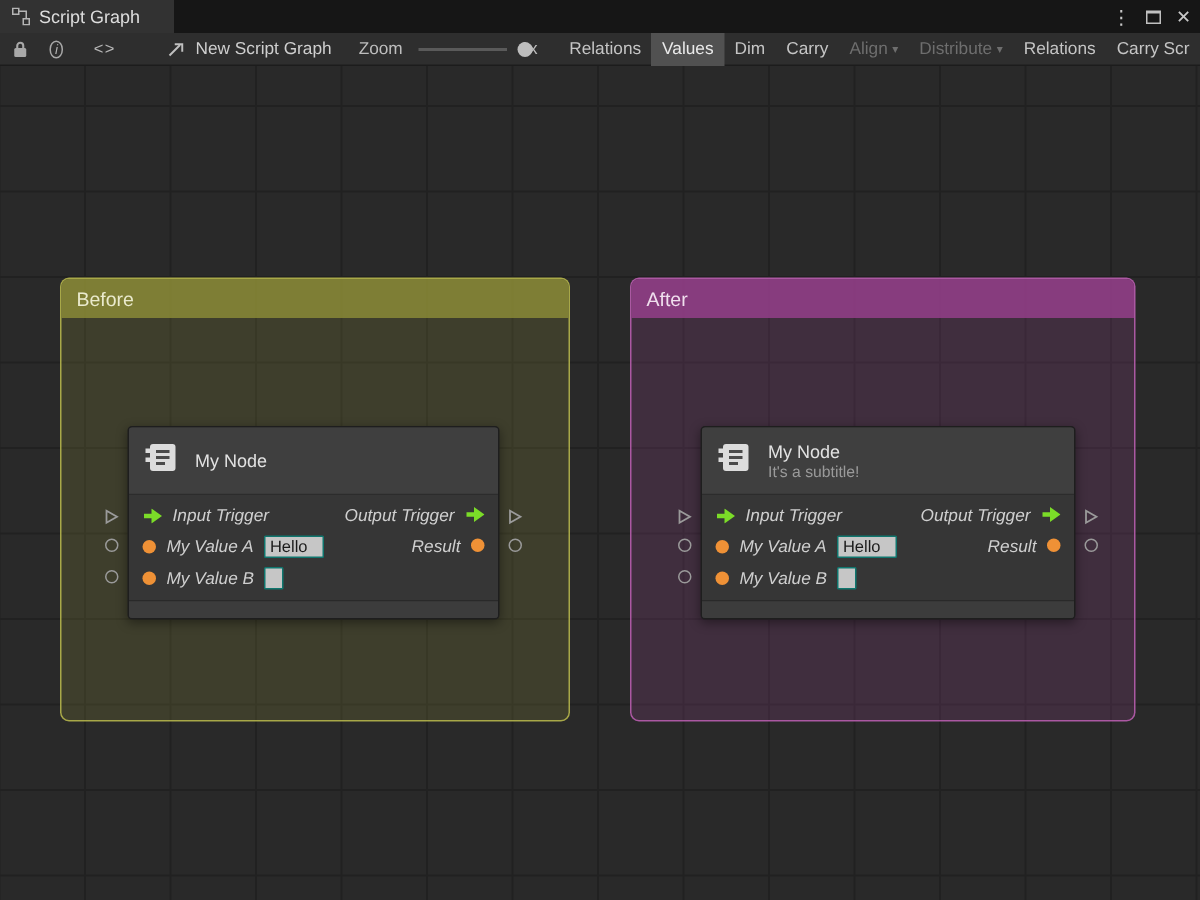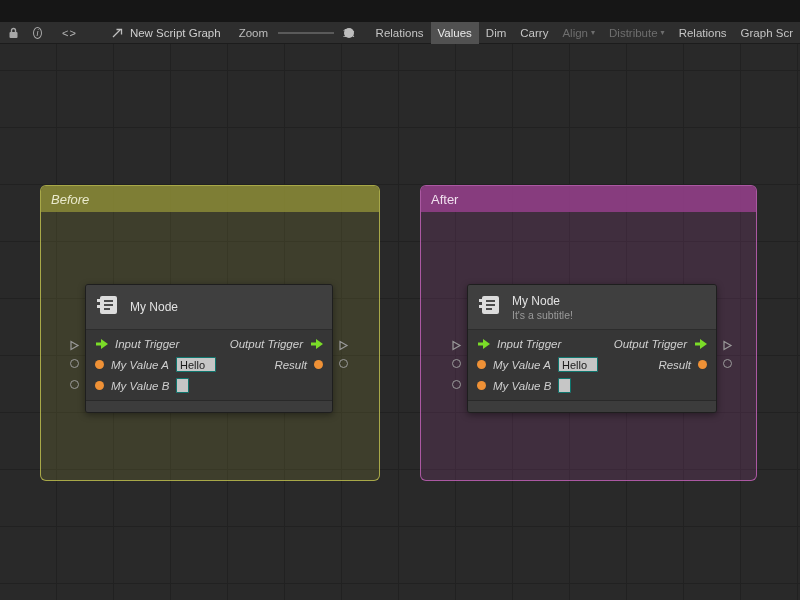--- a/index.html
+++ b/index.html
@@ -65,21 +65,21 @@
   
   .group { position:absolute; border-radius:6px; }
   .group-header {
     height:26px; border-radius:5px 5px 0 0; display:flex; align-items:center;
     padding:0 10px; font-size:13px;
   }
   .group.before {
     left:40px; top:141px; width:340px; height:296px;
     border:1px solid rgba(180,180,75,0.9); background:rgba(150,150,60,0.20);
   }
-  .group.before .group-header { background:rgba(140,140,55,0.82); color:#eaeacd;font-style:italic; }
+  .group.before .group-header { background:rgba(140,140,55,0.82); color:#eaeacd; }
   .group.after {
     left:420px; top:141px; width:337px; height:296px;
     border:1px solid rgba(190,95,180,0.85); background:rgba(160,70,150,0.20);
   }
   .group.after .group-header { background:rgba(148,62,138,0.85); color:#f0dfee; }
 
   
   .node {
     position:absolute; background:#363636; border:1px solid #1e1e1e; border-radius:3px;
     box-shadow:0 2px 7px rgba(0,0,0,0.4);
@@ -90,21 +90,21 @@
     height:45px; background:#3f3f3f; border-bottom:1px solid #2c2c2c; border-radius:2px 2px 0 0;
     display:flex; align-items:center; gap:10px; padding:0 10px;
   }
   .node-titles { display:flex; flex-direction:column; gap:1px; }
   .node-title { font-size:12px; color:#e2e2e2; }
   .node-subtitle { font-size:10.5px; color:#9a9a9a; }
   .node-subtitle:empty { display:none; }
   .node-body { padding-top:3px; }
   .port-row { height:21px; display:flex; align-items:center; padding:0 9px; }
   .port-left { display:flex; align-items:center; gap:7px; }
-  .port-right { margin-left:auto; display:flex; align-items:center; gap:7px; }
+  .port-right { margin-left:auto; display:flex; align-items:flex-start; gap:7px; }
   .port-label { font-size:11.5px; color:#cfcfcf;font-style:italic; }
   .value-dot { width:9px; height:9px; border-radius:50%; background:#ef9136; }
   .trigger-arrow { display:flex; }
   .field {
     background:#c6c6c6; border:1px solid #0f766e; border-radius:1px; color:#1b1b1b;
     font-size:11px; height:15px; padding:0 3px; font-family:"Liberation Sans", sans-serif; outline:none;
   }
   .field.hello { width:40px; }
   .field.small { width:13px; }
   .node-footer {
@@ -116,20 +116,37 @@
   .ext { position:absolute; }
   .ext-circle {
     width:9px; height:9px; border:1.2px solid #9a9a9a; border-radius:50%; background:transparent;
   }
 </style>
 </head>
 <body>
 
 <div id="root">
 
+  <div class="titlebar">
+    <div class="tab">
+      <span class="tab-icon">
+        <svg width="12" height="12" viewBox="0 0 12 12">
+          <rect x="0.5" y="0.5" width="4" height="4" fill="none" stroke="#b5b5b5"></rect>
+          <rect x="7.5" y="7.5" width="4" height="4" fill="none" stroke="#b5b5b5"></rect>
+          <path d="M4.5 2.5 H9.5 V7.5" fill="none" stroke="#b5b5b5"></path>
+        </svg>
+      </span>
+      <span>Script Graph</span>
+    </div>
+    <div class="titlebar-right">
+      <span class="tb-menu-glyph">⋮</span>
+      <span class="tb-max"></span>
+      <span class="tb-close">✕</span>
+    </div>
+  </div>
 
   <div class="toolbar">
     <span class="tool-lock">
       <svg width="11" height="12" viewBox="0 0 11 12">
         <rect x="1.5" y="5" width="8" height="6" rx="1" fill="#a8a8a8"></rect>
         <path d="M3.5 5 V3.5 a2 2 0 0 1 4 0 V5" fill="none" stroke="#a8a8a8" stroke-width="1.4"></path>
       </svg>
     </span>
     <span class="tool-info">i</span>
     <span class="tool-code">&lt;&gt;</span>
@@ -155,21 +172,21 @@
       <span class="tb-btn">Carry</span>
       <span class="tb-btn disabled">
         <span>Align</span>
         <span class="dd">▾</span>
       </span>
       <span class="tb-btn disabled">
         <span>Distribute</span>
         <span class="dd">▾</span>
       </span>
       <span class="tb-btn">Relations</span>
-      <span class="tb-btn">Graph Scr</span>
+      <span class="tb-btn">Carry Scr</span>
     </span>
   </div>
 
   <div class="canvas">
 
     <div class="group before">
       <div class="group-header">
         <span>Before</span>
       </div>
     </div>

